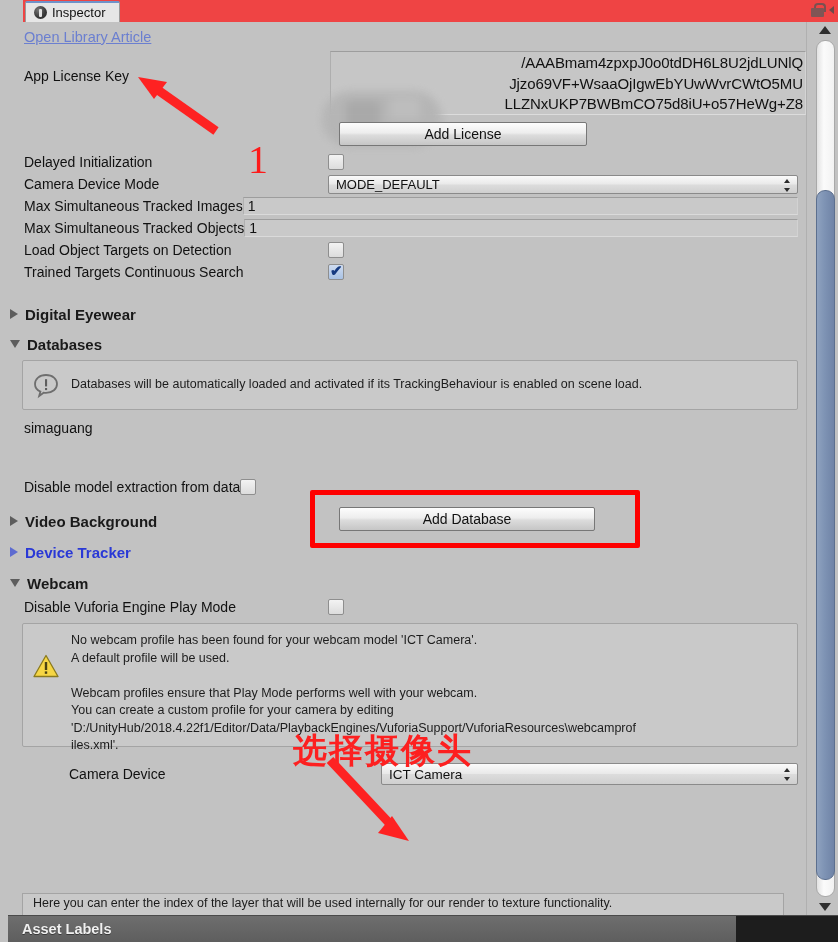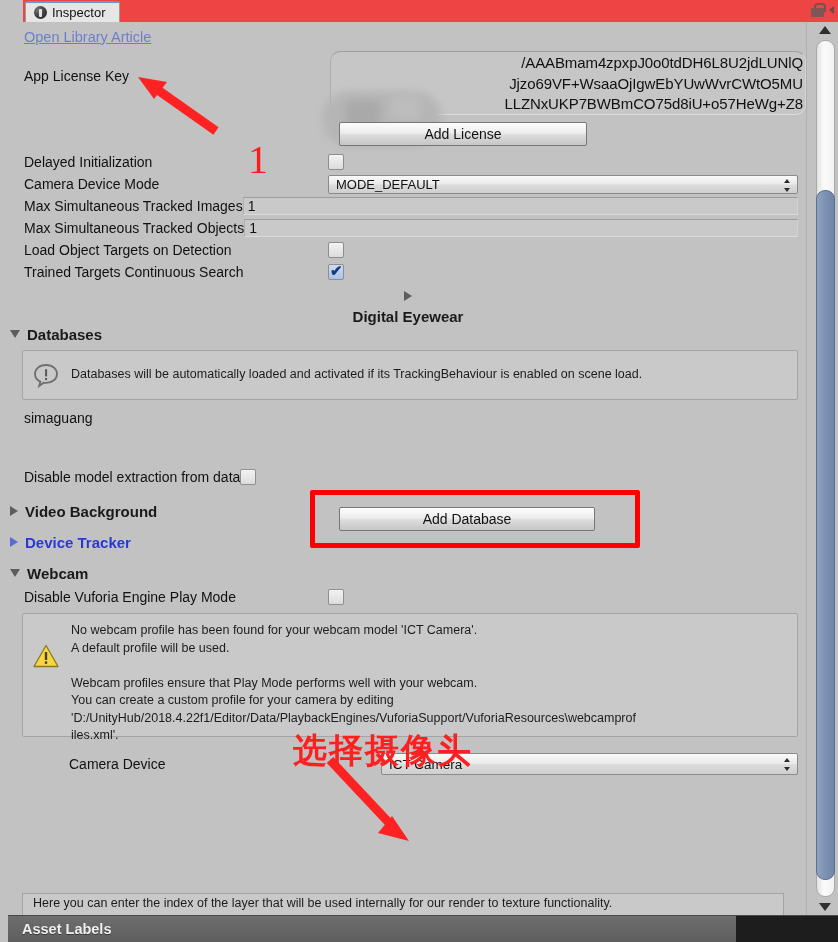--- a/index.html
+++ b/index.html
@@ -124,21 +124,21 @@
 
   
   .license-wrap { position: relative; margin: 2px 0 0 0; height: 102px; }
   .license-box {
     position: absolute; left: 330px; top: 2px; width: 476px; height: 64px;
     background: #c6c6c6;
     border-top: 1px solid #9d9d9d; border-left: 1px solid #aeaeae;
     border-bottom: 1px solid #dcdcdc; border-right: 1px solid #d4d4d4;
     font-size: 15px; color: #111; line-height: 20.5px;
     padding: 1px 2px 0 2px; overflow: hidden; white-space: pre;
-    text-align: right; letter-spacing: -0.1px; border-radius: 10px;
+    text-align: right; letter-spacing: -0.1px;
   }
   .blur-blob {
     position: absolute; left: 322px; top: 42px; width: 120px; height: 56px;
     background: #b5b5b5; border-radius: 28px;
     filter: blur(4px); opacity: .97;
   }
   .blur-blob::before {
     content:""; position:absolute; left:24px; top:10px; width:34px; height:26px;
     background:#a9a9a9; border-radius:3px;
   }
@@ -315,21 +315,21 @@
       <span class="lbl w300">Load Object Targets on Detection</span>
       <span class="cbox"></span>
     </div>
 
     <div class="row">
       <span class="lbl w300">Trained Targets Continuous Search</span>
       <span class="cbox checked"></span>
     </div>
 
     
-    <div class="foldout" style="margin-top:8px;flex-direction:column;">
+    <div class="foldout" style="margin-top:18px;">
       <span class="tri-right"></span>
       <span>Digital Eyewear</span>
     </div>
 
     
     <div class="foldout" style="margin-top:4px;">
       <span class="tri-down"></span>
       <span>Databases</span>
     </div>
 

